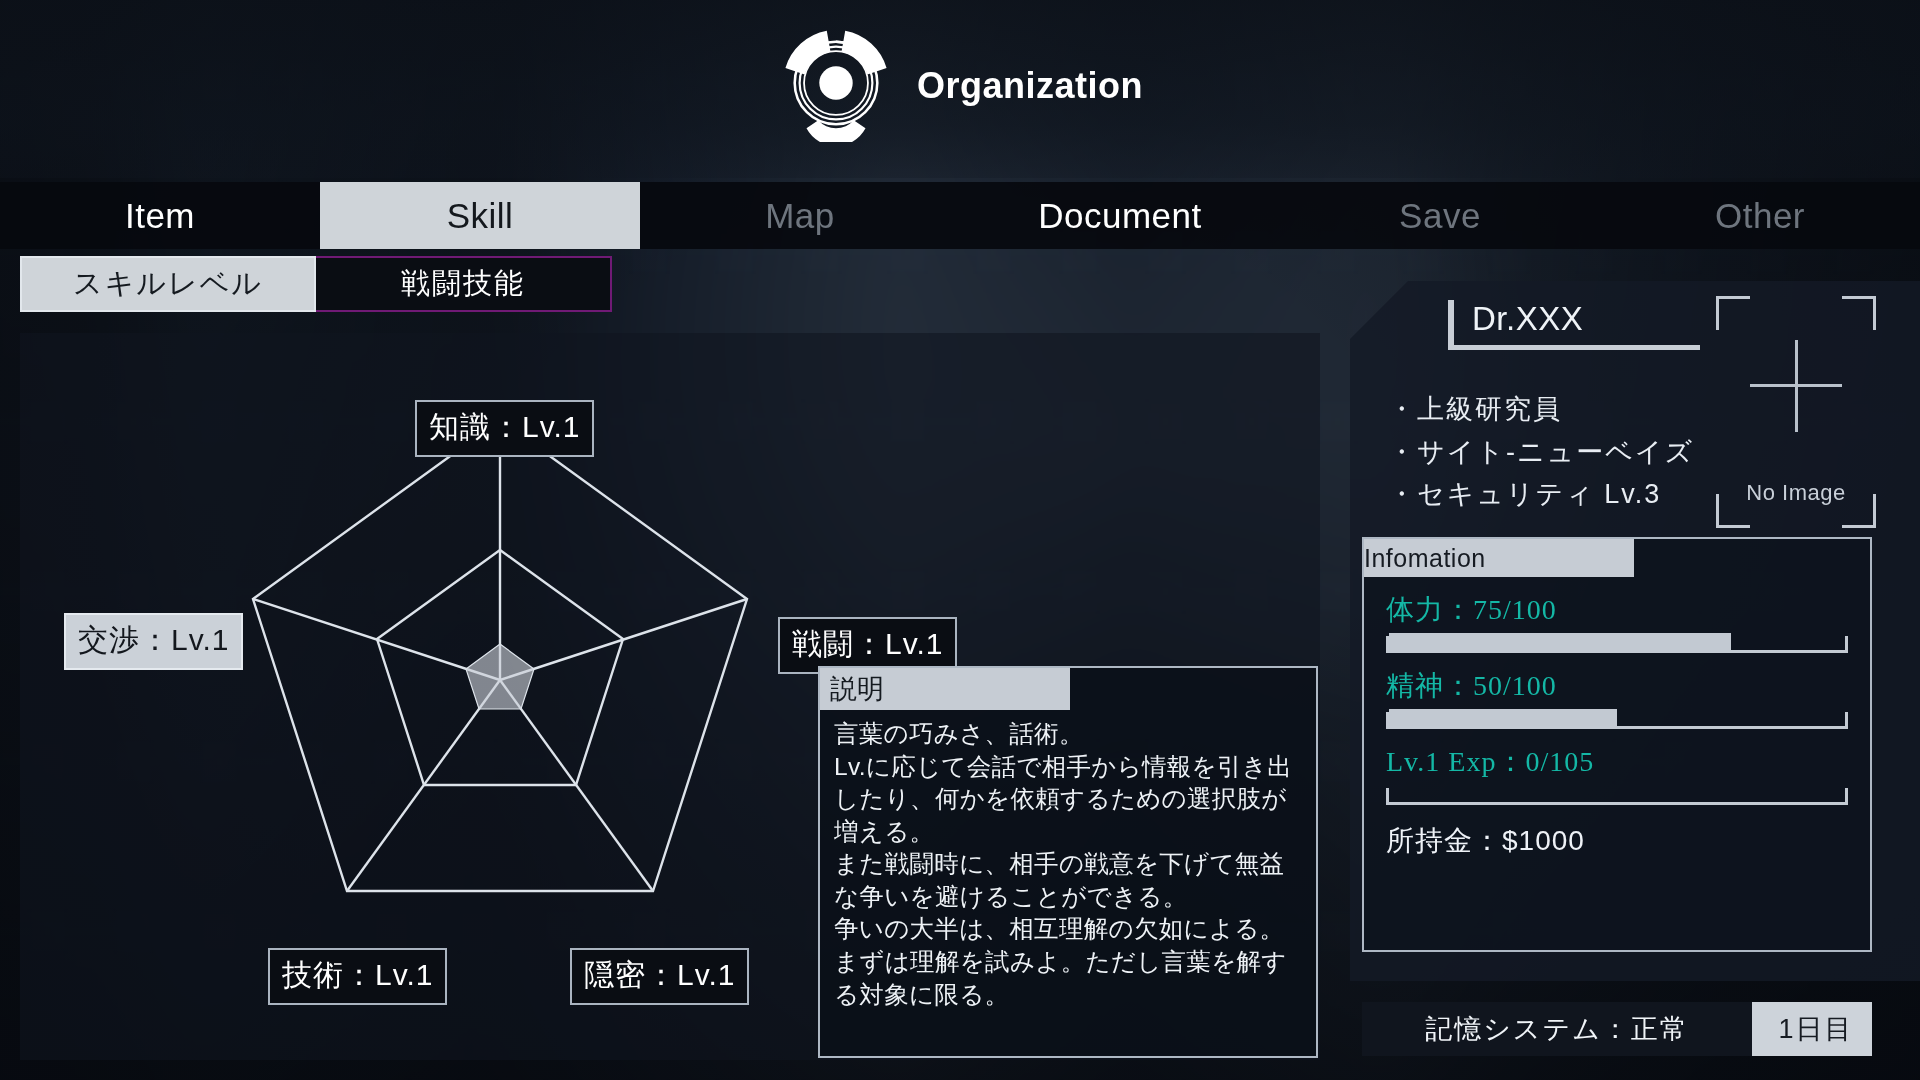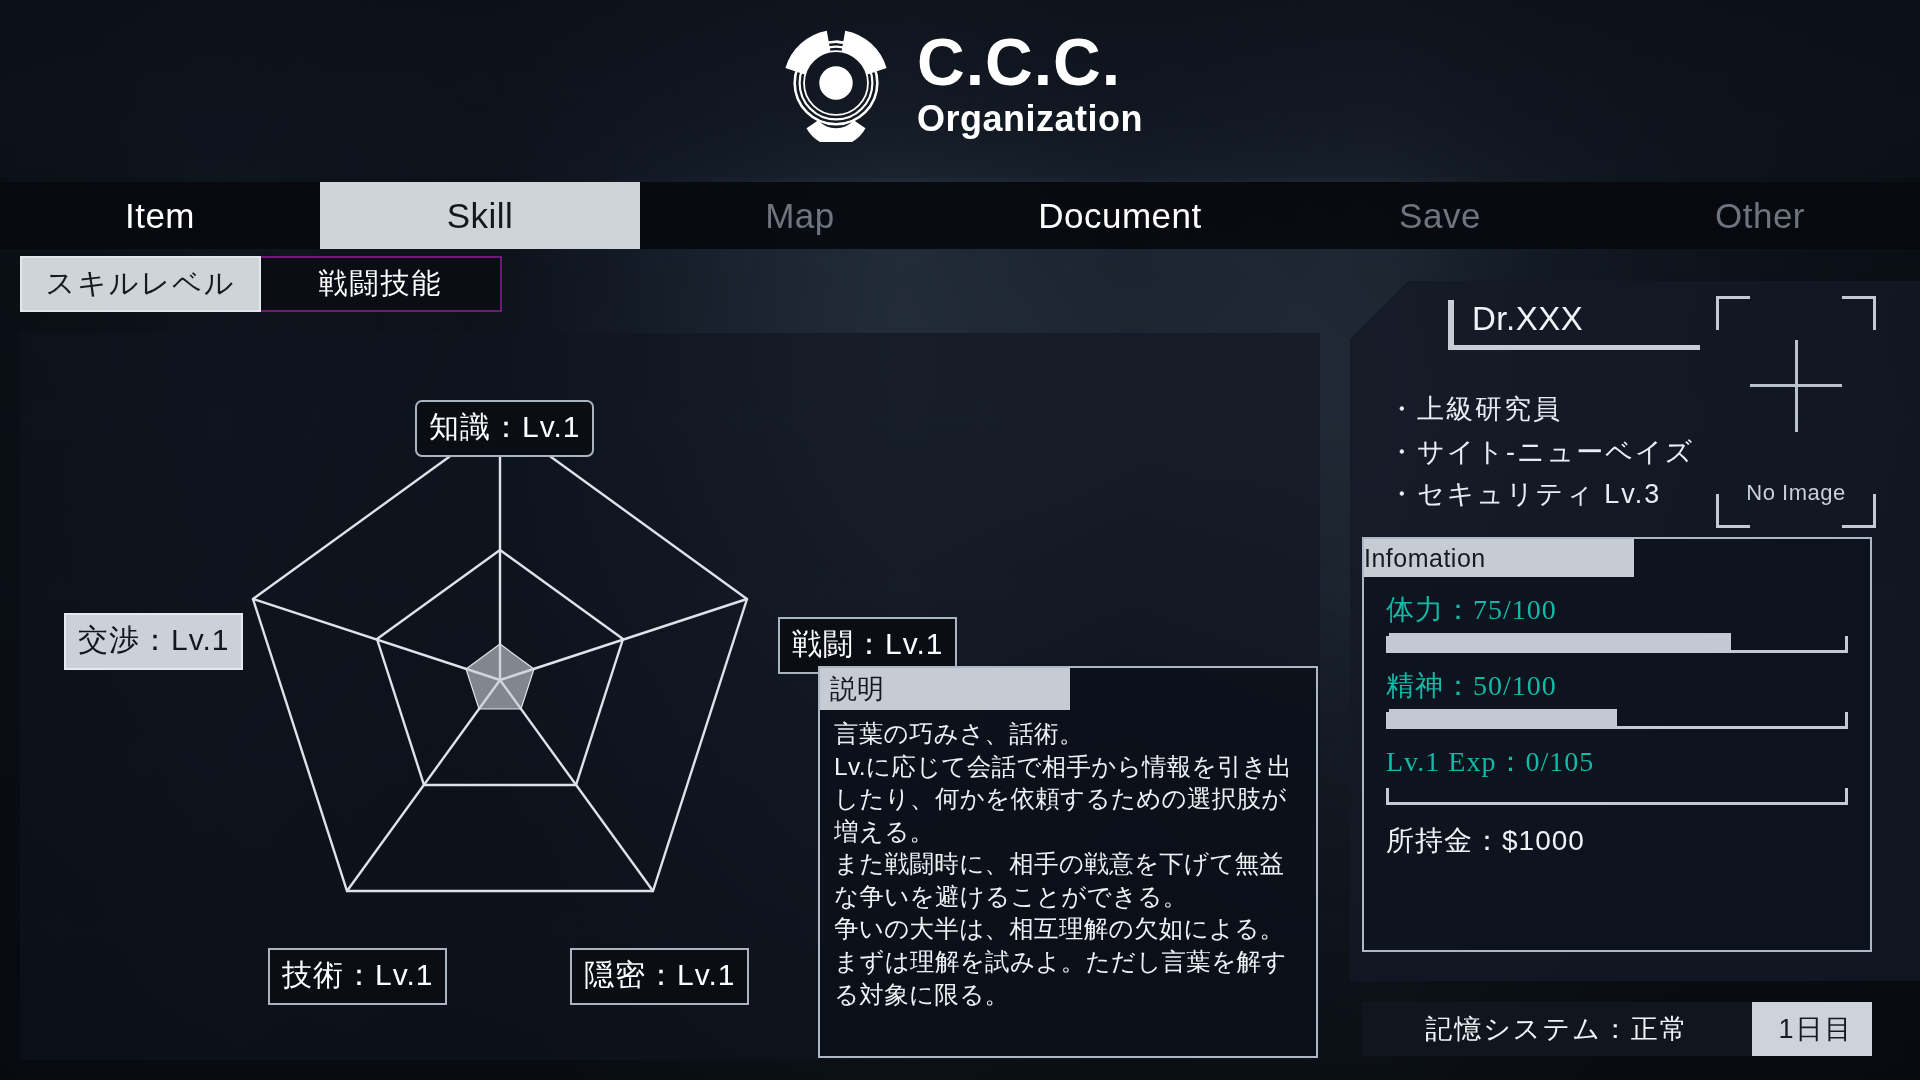--- a/index.html
+++ b/index.html
@@ -67,21 +67,21 @@
     display: flex; align-items: center; justify-content: center;
     font-size: 35px; color: #ffffff; letter-spacing: .5px;
     background: transparent;
   }
   .tab.active { background: #cfd4d9; color: #14181d; }
   .tab.disabled { color: #6e757e; }
 
   
   .subtabrow { position: absolute; left: 20px; top: 256px; display: flex; }
   .subtab {
-    width: 241px; height: 56px;
+    width: 296px; height: 56px;
     display: flex; align-items: center; justify-content: center;
     font-size: 29px; letter-spacing: 2px;
     border: 2px solid #701a75;
   }
   .subtab.active { background: #cfd4d9; color: #151a20; border-color: #e2e7ec; }
   .subtab.inactive { background: #0a0d13; color: #ffffff; border-left: none; }
 
   
   .left-panel {
     position: absolute; left: 20px; top: 333px;
@@ -95,21 +95,21 @@
 
   .axis-label {
     position: absolute;
     font-size: 30px; letter-spacing: 1px;
     padding: 5px 12px 7px;
     border: 2px solid #aab4c0;
     white-space: nowrap;
     background: #0a0d13; color: #ffffff;
   }
   .axis-label.selected { background: #cbd1d8; color: #13171d; border-color: #e5eaef; }
-  .lbl-knowledge  { left: 415px; top: 400px; border-radius: 7px; }
+  .lbl-knowledge  { left: 415px; top: 400px; }
   .lbl-combat     { left: 778px; top: 617px; }
   .lbl-stealth    { left: 570px; top: 948px; }
   .lbl-technique  { left: 268px; top: 948px; }
   .lbl-negotiate  { left: 64px;  top: 613px; }
 
   
   .desc-panel {
     position: absolute; left: 818px; top: 666px;
     width: 500px; height: 392px;
     border: 2px solid #aeb8c4;
@@ -221,21 +221,20 @@
             <circle cx="60" cy="60" r="32.5" stroke-width="1.8"></circle>
             <path d="M60 18 A42 42 0 0 1 95 38" stroke-width="2.4"></path>
           </g>
           <circle cx="60" cy="60" r="17" fill="#ffffff"></circle>
           <path d="M60 6 A54 54 0 0 0 12 36 L30 46 A34 34 0 0 1 60 28 Z" fill="#ffffff" transform="rotate(-10 60 60)"></path>
           <path d="M60 6 A54 54 0 0 1 108 36 L90 46 A34 34 0 0 0 60 28 Z" fill="#ffffff" transform="rotate(10 60 60)"></path>
           <path d="M30 106 A34 34 0 0 0 90 106 L78 98 A24 24 0 0 1 42 98 Z" fill="#ffffff"></path>
         </svg>
       </span>
       <span class="brand-text">
-        <span class="brand-title">C.C.C.</span>
         <span class="brand-sub">Organization</span>
       </span>
     </div>
   </div>
 
   <div class="tabrow">
     <div class="tab">Item</div>
     <div class="tab active">Skill</div>
     <div class="tab disabled">Map</div>
     <div class="tab">Document</div>

